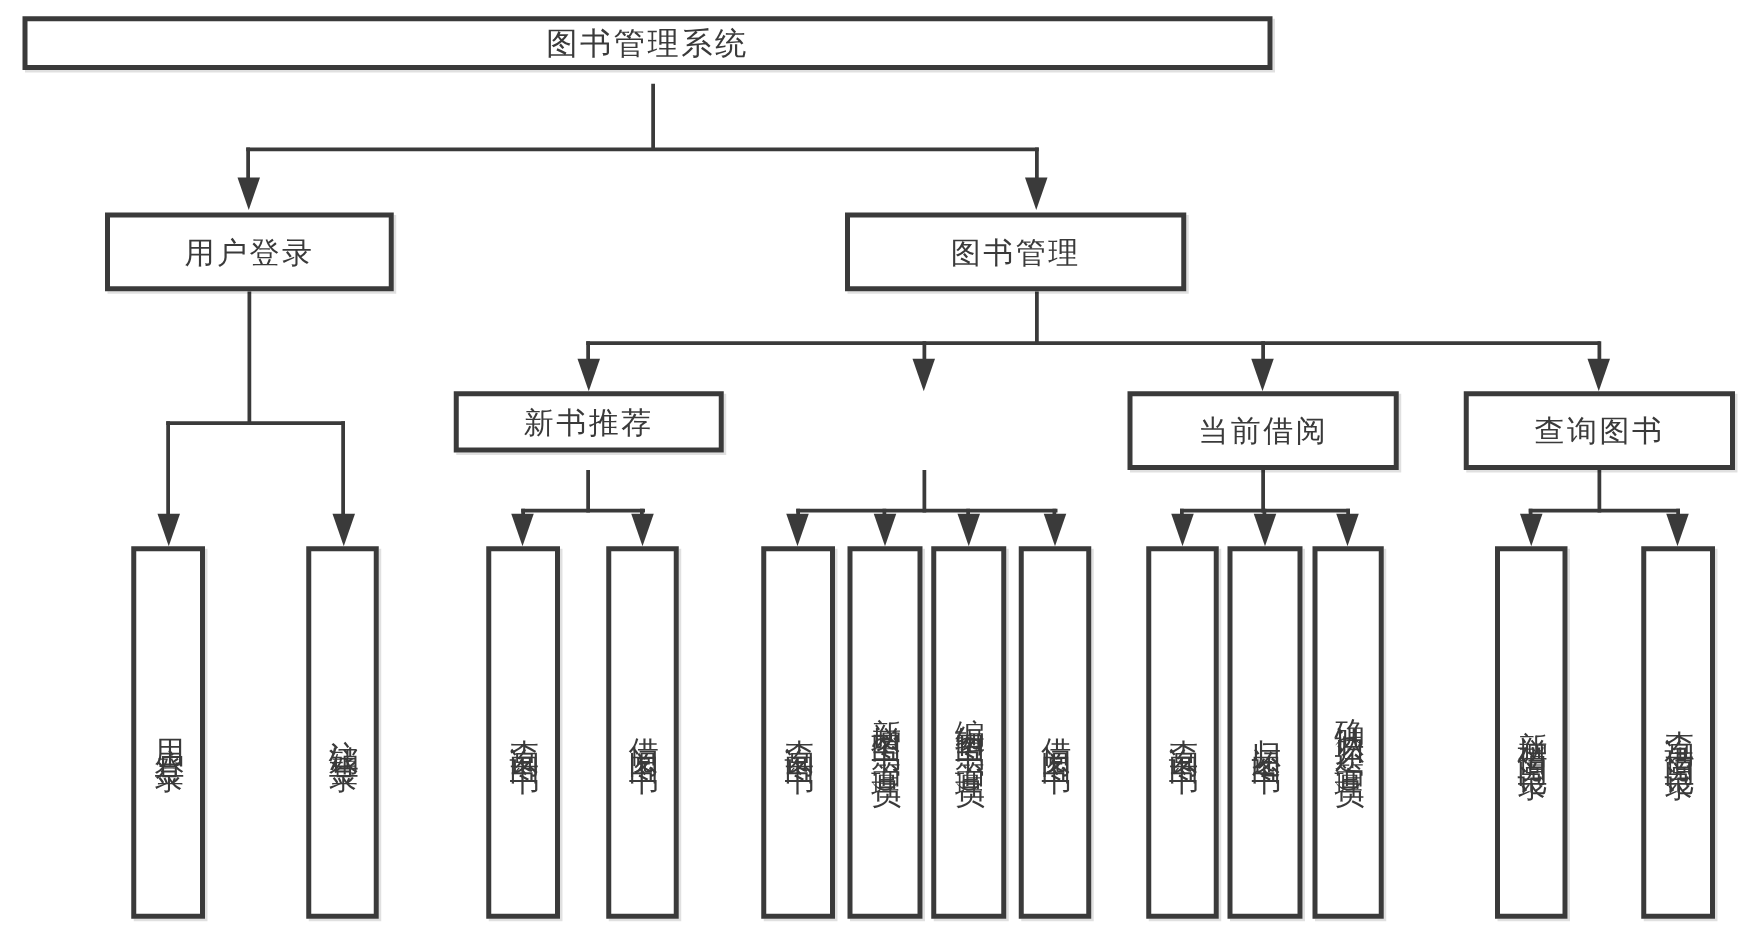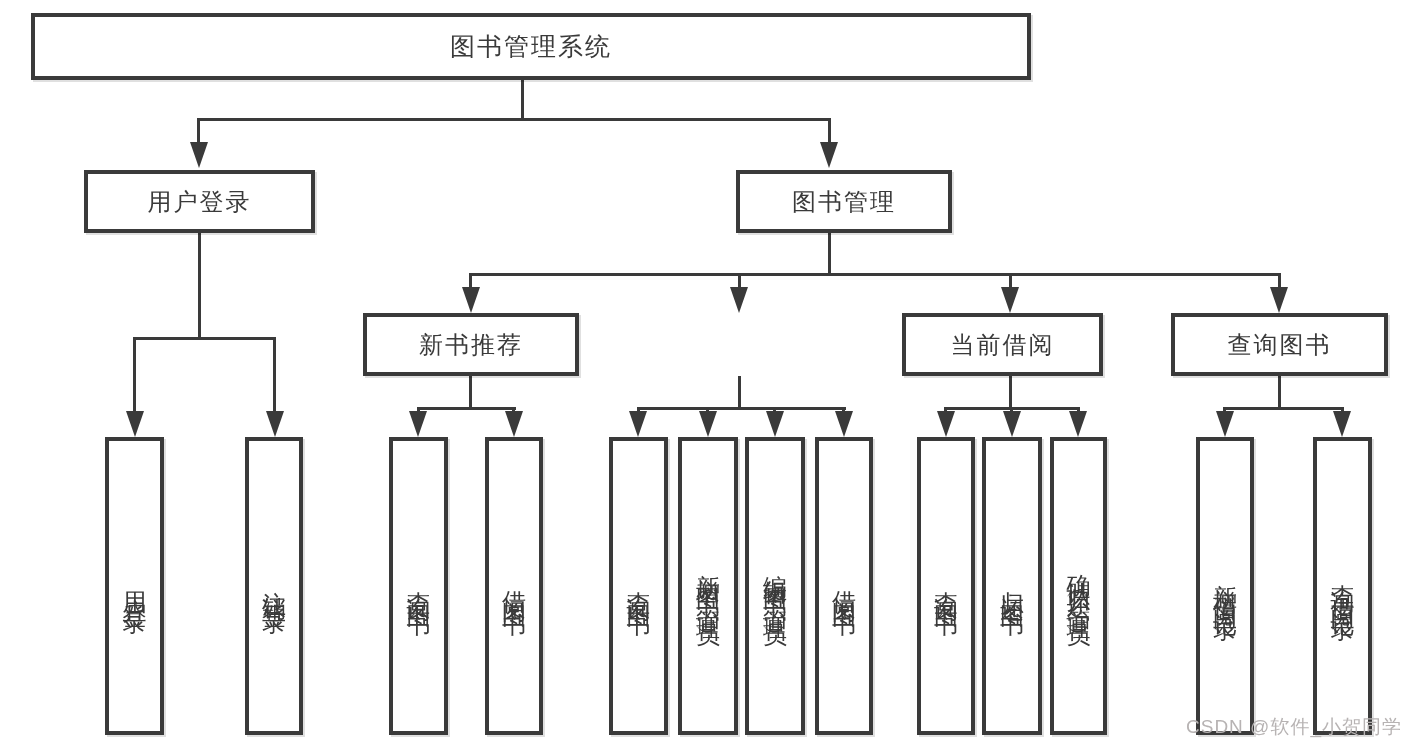--- a/index.html
+++ b/index.html
@@ -120,41 +120,40 @@
     <div class="arrow" style="left:1069px;top:411px"></div>
 
     <div class="vline" style="left:1278px;top:376px;height:34px"></div>
     <div class="hline" style="left:1223px;top:407px;width:121px"></div>
     <div class="vline" style="left:1223px;top:407px;height:11px"></div>
     <div class="vline" style="left:1341px;top:407px;height:11px"></div>
     <div class="arrow" style="left:1216px;top:411px"></div>
     <div class="arrow" style="left:1333px;top:411px"></div>
   </div>
 
-  <div class="node h-node root-node" style="left:31px;top:13px;width:1000px;height:67px">图书管理系统</div>
+  <div class="node h-node root-node" style="left:18px;top:13px;width:1000px;height:43px">图书管理系统</div>
 
   <div class="node h-node" style="left:84px;top:170px;width:231px;height:63px">用户登录</div>
-  <div class="node h-node" style="left:736px;top:170px;width:216px;height:63px">图书管理</div>
+  <div class="node h-node" style="left:676px;top:170px;width:273px;height:63px">图书管理</div>
 
-  <div class="node h-node" style="left:363px;top:313px;width:216px;height:63px">新书推荐</div>
-  <div class="node h-node" style="left:902px;top:313px;width:201px;height:63px">当前借阅</div>
+  <div class="node h-node" style="left:363px;top:313px;width:216px;height:49px">新书推荐</div>
+  <div class="node h-node" style="left:902px;top:313px;width:217px;height:63px">当前借阅</div>
   <div class="node h-node" style="left:1171px;top:313px;width:217px;height:63px">查询图书</div>
 
   <div class="node v-node" style="left:105px;top:437px;width:59px;height:298px">用户登录</div>
   <div class="node v-node" style="left:245px;top:437px;width:58px;height:298px">注销登录</div>
 
   <div class="node v-node" style="left:389px;top:437px;width:59px;height:298px">查询图书</div>
   <div class="node v-node" style="left:485px;top:437px;width:58px;height:298px">借阅图书</div>
 
   <div class="node v-node" style="left:609px;top:437px;width:59px;height:298px">查询图书</div>
   <div class="node v-node" style="left:678px;top:437px;width:60px;height:298px">新增图书（管理员）</div>
   <div class="node v-node" style="left:745px;top:437px;width:60px;height:298px">编辑图书（管理员）</div>
   <div class="node v-node" style="left:815px;top:437px;width:58px;height:298px">借阅图书</div>
 
   <div class="node v-node" style="left:917px;top:437px;width:58px;height:298px">查询图书</div>
   <div class="node v-node" style="left:982px;top:437px;width:60px;height:298px">归还图书</div>
   <div class="node v-node" style="left:1050px;top:437px;width:57px;height:298px">确认归还（管理员）</div>
 
   <div class="node v-node" style="left:1196px;top:437px;width:58px;height:298px">新增借阅记录</div>
   <div class="node v-node" style="left:1313px;top:437px;width:59px;height:298px">查询借阅记录</div>
 
-  <div class="watermark">CSDN @软件_小贺同学</div>
 </div>
 
 </body></html>

